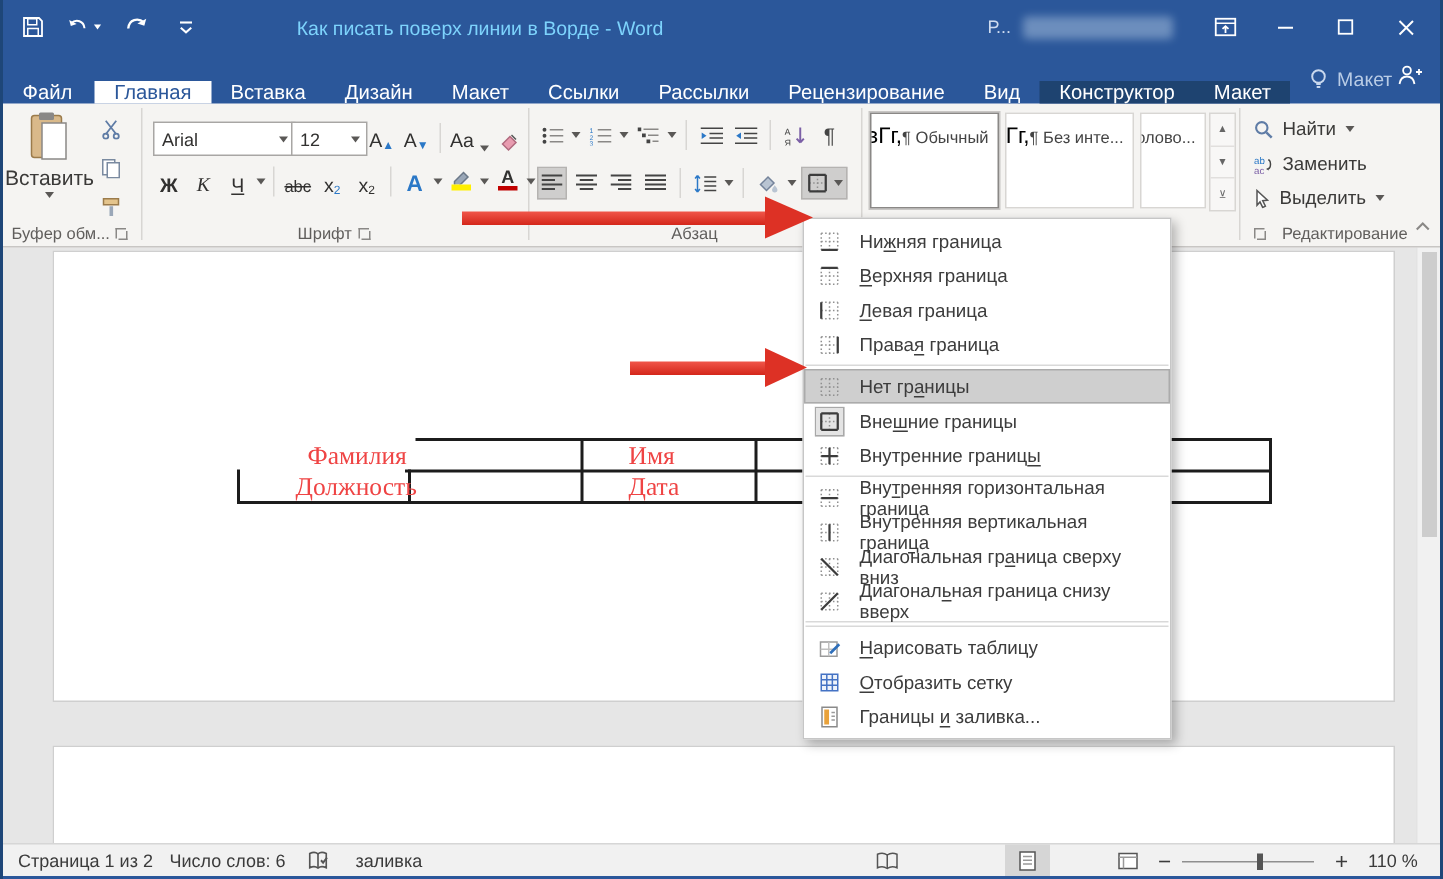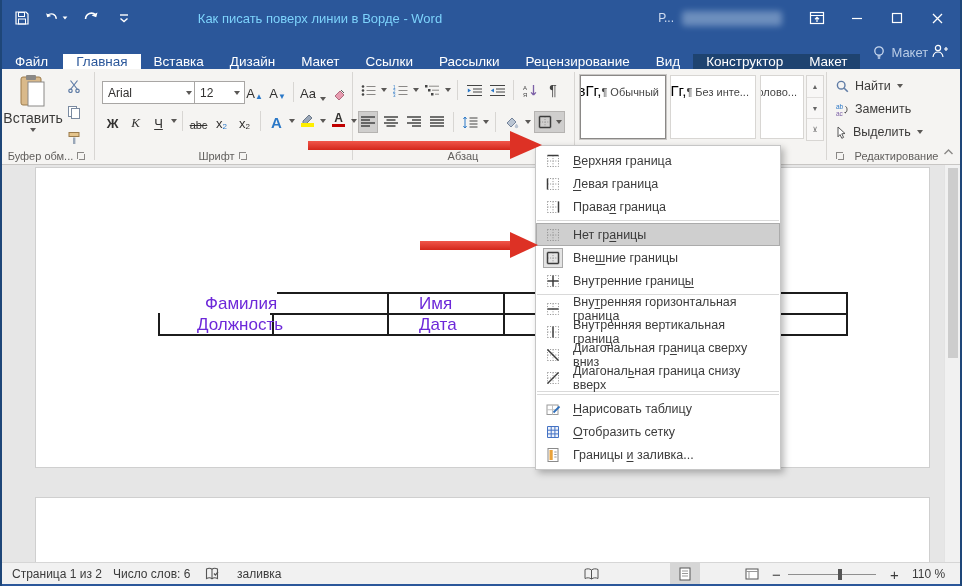--- a/index.html
+++ b/index.html
@@ -73,21 +73,21 @@
 
   .grp-edit{left:826px;width:136px;}
   .edit-row{position:absolute;left:10px;display:flex;align-items:center;gap:6px;font-size:12.5px;color:#3b3a39;white-space:nowrap;}
 
   
   .docarea{position:absolute;left:0;top:164px;width:962px;height:398px;background:#e6e6e6;z-index:1;}
   .page{position:absolute;left:35px;width:895px;background:#fff;border:1px solid #cfcfcf;box-sizing:border-box;}
   .p1{top:3px;height:301px;}
   .p2{top:333px;height:70px;}
   .tline{position:absolute;background:#1c1c1c;z-index:3;}
-  .dtext{position:absolute;font-size:17px;color:#6d28d9;z-index:3;white-space:nowrap;}
+  .dtext{position:absolute;font-size:17px;color:#ef4444;z-index:3;white-space:nowrap;font-family:Liberation Serif, serif;}
   .vscroll{position:absolute;left:944px;top:0;width:16px;height:398px;background:#f1f1f1;border-left:1px solid #e3e3e3;}
   .vthumb{position:absolute;left:3px;top:4px;width:10px;height:190px;background:#cdcdcd;}
 
   
   .menu{position:absolute;left:535px;top:145px;width:246px;background:#fff;border:1px solid #c6c6c6;
         box-shadow:3px 3px 7px rgba(0,0,0,.28);z-index:50;padding:3px 0;box-sizing:border-box;}
   .menu-item{display:flex;align-items:center;height:23px;padding:0 8px 0 7px;font-size:12.5px;color:#3c3c3c;cursor:default;}
   .menu-item .mi-icon{width:20px;height:20px;display:flex;align-items:center;justify-content:center;margin-right:10px;flex:0 0 20px;}
   .mi-icon.boxed{box-shadow:inset 0 0 0 1px #a8a8a8;background:#e4e4e4;}
   .menu-item.hl{background:#cfcfcf;box-shadow:inset 0 0 0 1px #ababab;}
@@ -527,20 +527,33 @@
   <div class="tline" style="left:272px;top:313px;width:2px;height:23px"></div>
   <div class="tline" style="left:387px;top:292px;width:2px;height:44px"></div>
   <div class="tline" style="left:503px;top:292px;width:2px;height:44px"></div>
   <div class="tline" style="left:846px;top:292px;width:2px;height:44px"></div>
   <div class="dtext" style="left:205px;top:294px">Фамилия</div>
   <div class="dtext" style="left:419px;top:294px">Имя</div>
   <div class="dtext" style="left:197px;top:315px">Должность</div>
   <div class="dtext" style="left:419px;top:315px">Дата</div>
 
   <div class="menu" id="menu-mount">
+      <div class="menu-item">
+        <span class="mi-icon">
+          <svg width="16" height="16" viewBox="0 0 16 16">
+            <path d="M2.5 2.5H13.5" stroke="#909090" stroke-width="1" stroke-dasharray="1 1.6" fill="none"></path>
+            <path d="M2.5 2.5V13.5" stroke="#909090" stroke-width="1" stroke-dasharray="1 1.6" fill="none"></path>
+            <path d="M13.5 2.5V13.5" stroke="#909090" stroke-width="1" stroke-dasharray="1 1.6" fill="none"></path>
+            <path d="M2.5 8H13.5" stroke="#909090" stroke-width="1" stroke-dasharray="1 1.6" fill="none"></path>
+            <path d="M8 2.5V13.5" stroke="#909090" stroke-width="1" stroke-dasharray="1 1.6" fill="none"></path>
+            <path d="M2.5 13.5H13.5" stroke="#3c3c3c" stroke-width="1.5" fill="none"></path>
+          </svg>
+        </span>
+        <span class="mi-label">Ни<u>ж</u>няя граница</span>
+      </div>
       <div class="menu-item">
         <span class="mi-icon">
           <svg width="16" height="16" viewBox="0 0 16 16">
             <path d="M2.5 13.5H13.5" stroke="#909090" stroke-width="1" stroke-dasharray="1 1.6" fill="none"></path>
             <path d="M2.5 2.5V13.5" stroke="#909090" stroke-width="1" stroke-dasharray="1 1.6" fill="none"></path>
             <path d="M13.5 2.5V13.5" stroke="#909090" stroke-width="1" stroke-dasharray="1 1.6" fill="none"></path>
             <path d="M2.5 8H13.5" stroke="#909090" stroke-width="1" stroke-dasharray="1 1.6" fill="none"></path>
             <path d="M8 2.5V13.5" stroke="#909090" stroke-width="1" stroke-dasharray="1 1.6" fill="none"></path>
             <path d="M2.5 2.5H13.5" stroke="#3c3c3c" stroke-width="1.5" fill="none"></path>
           </svg>

